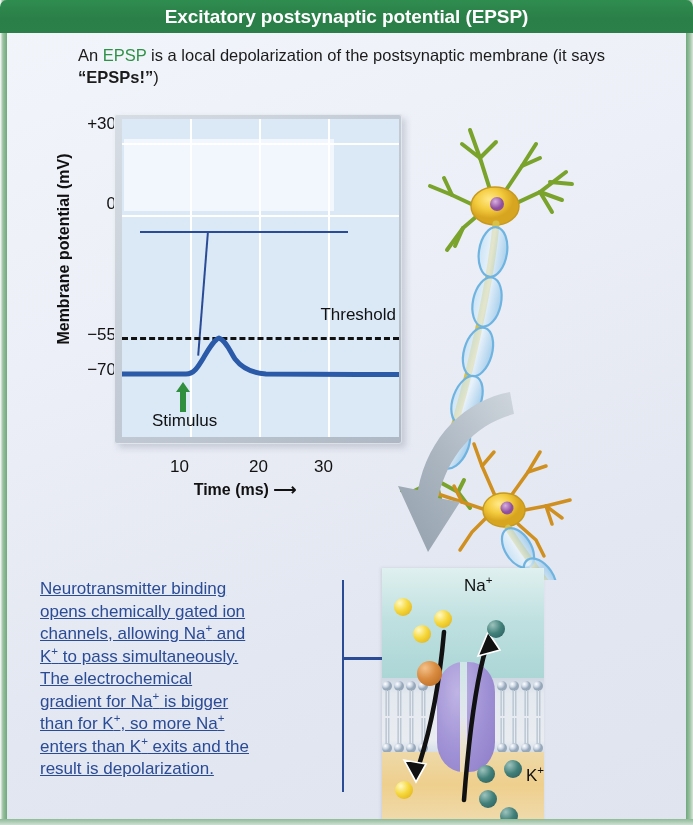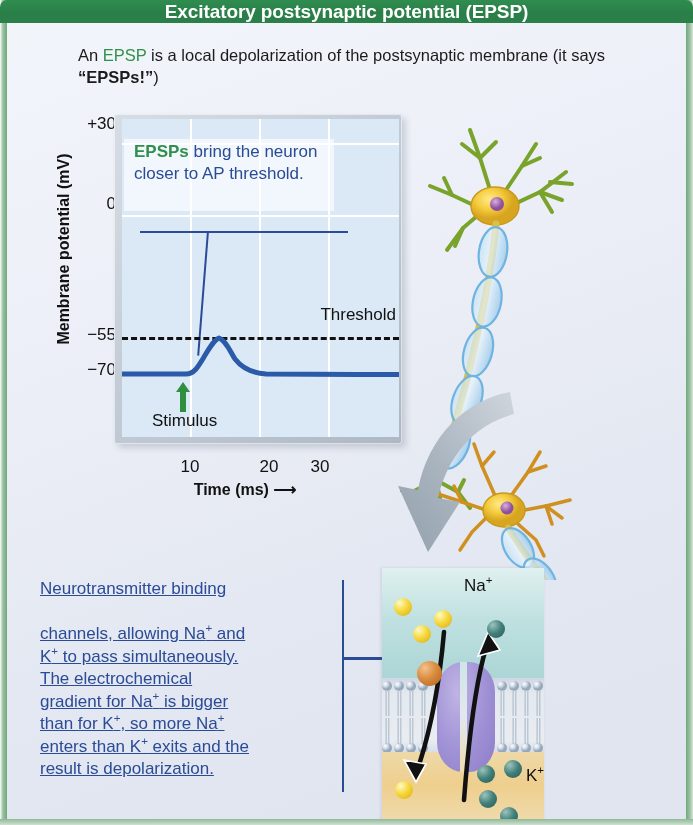--- a/index.html
+++ b/index.html
@@ -24,21 +24,21 @@
   }
   #frame-left  { left: 0;  background: linear-gradient(90deg,#ffffff 0%,#9cc2a3 40%,#6ea97a 100%); }
   #frame-right { right: 0; background: linear-gradient(90deg,#6ea97a 0%,#9cc2a3 55%,#d9e5db 100%); }
   #frame-bottom {
     position: absolute; left: 0; right: 0; bottom: 0; height: 6px;
     background: linear-gradient(180deg,#8fba97 0%,#cfe0d3 100%);
   }
 
   
   #header {
-    position: absolute; left: 0; top: 0; width: 693px; height: 23px;
+    position: absolute; left: 0; top: 0; width: 693px; height: 33px;
     background: linear-gradient(180deg,#2f8d50 0%,#2a7f48 55%,#2b8049 100%);
     border-top-left-radius: 7px; border-top-right-radius: 7px;
     display: flex; align-items: center; justify-content: center;
     z-index: 5;
   }
   #header-title {
     color: #ffffff; font-size: 19px; font-weight: bold;
     letter-spacing: -0.1px; white-space: nowrap;
   }
 
@@ -113,21 +113,21 @@
   #curve { position: absolute; left: 0; top: 0; }
 
   #stim-arrow {
     position: absolute; left: 54px; top: 263px; width: 14px; height: 30px;
   }
   #stimulus-label {
     position: absolute; left: 30px; top: 292px; font-size: 17px; color: #111;
   }
 
   .x-tick {
-    position: absolute; top: 345px; width: 40px; text-align: center;
+    position: absolute; top: 345px; width: 40px; text-align: left;
     font-size: 17px; color: #111;
   }
   #x-axis-title {
     position: absolute; left: 108px; top: 368px; width: 230px;
     font-size: 16px; font-weight: bold; color: #111; text-align: center;
   }
 
   
   #bottom-text {
     position: absolute; left: 40px; top: 578px; width: 292px;
@@ -219,21 +219,20 @@
     <div id="plot-bezel"></div>
 
     <div id="plot">
       <div class="vgrid" style="left:68px;"></div>
       <div class="vgrid" style="left:137px;"></div>
       <div class="vgrid" style="left:206px;"></div>
       <div class="hgrid" style="top:24px;"></div>
       <div class="hgrid" style="top:96px;"></div>
 
       <div id="callout-bg"></div>
-      <div id="chart-callout"><span class="green">EPSPs</span><span> bring the neuron closer to AP threshold.</span></div>
 
       <div id="leader-h"></div>
       <div id="leader-v"></div>
 
       <div id="threshold-line"></div>
       <div id="threshold-label">Threshold</div>
 
       <svg id="curve" width="277" height="318" viewBox="0 0 277 318">
         <path d="M 0,255 L 64,255 C 72,255 76,248 82,238 C 88,228 92,221 97,219
                  C 103,221 107,230 113,240 C 120,249 130,254 144,255
@@ -241,21 +240,21 @@
       </svg>
 
       <svg id="stim-arrow" viewBox="0 0 14 30">
         <polygon points="7,0 14,10 10,10 10,30 4,30 4,10 0,10" fill="#2f8f3f"></polygon>
       </svg>
       <div id="stimulus-label">Stimulus</div>
     </div>
 
     <div class="x-tick" style="left:148px;">10</div>
     <div class="x-tick" style="left:227px;">20</div>
-    <div class="x-tick" style="left:278px;">30</div>
+    <div class="x-tick" style="left:292px;">30</div>
 
     <div id="x-axis-title"><span>Time (ms)</span>
          <span>⟶</span></div>
   </div>
 
   <svg id="neuron-art" viewBox="0 0 293 480">
     <defs>
       <radialGradient id="somaG" cx="38%" cy="32%">
         <stop offset="0%" stop-color="#ffe98a"></stop>
         <stop offset="55%" stop-color="#f4cc3e"></stop>
@@ -342,21 +341,21 @@
         <stop offset="55%" stop-color="#a9b4bf"></stop>
         <stop offset="100%" stop-color="#93a0ac"></stop>
       </linearGradient>
     </defs>
     <path d="M112,12 C68,20 30,56 20,110 L0,106 L30,172 L62,122 L40,118
              C50,74 78,44 116,34 Z" fill="url(#arrG)"></path>
   </svg>
 
   <div id="bottom-text">
     <span>Neurotransmitter binding</span><br>
-    <br>
+    <span>opens chemically gated ion</span><br>
     <span>channels, allowing Na</span><sup>+</sup><span> and</span><br>
     <span>K</span><sup>+</sup><span> to pass simultaneously.</span><br>
     <span>The electrochemical</span><br>
     <span>gradient for Na</span><sup>+</sup><span> is bigger</span><br>
     <span>than for K</span><sup>+</sup><span>, so more Na</span><sup>+</sup><br>
     <span>enters than K</span><sup>+</sup><span> exits and the</span><br>
     <span>result is depolarization.</span>
   </div>
 
   <div id="bracket-v"></div>

